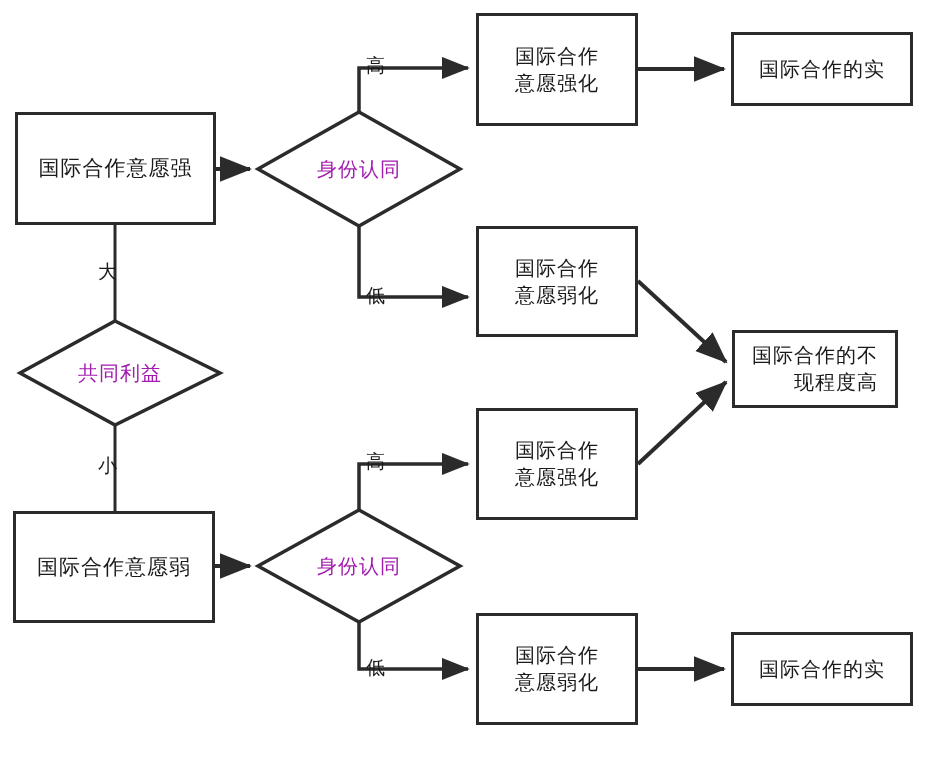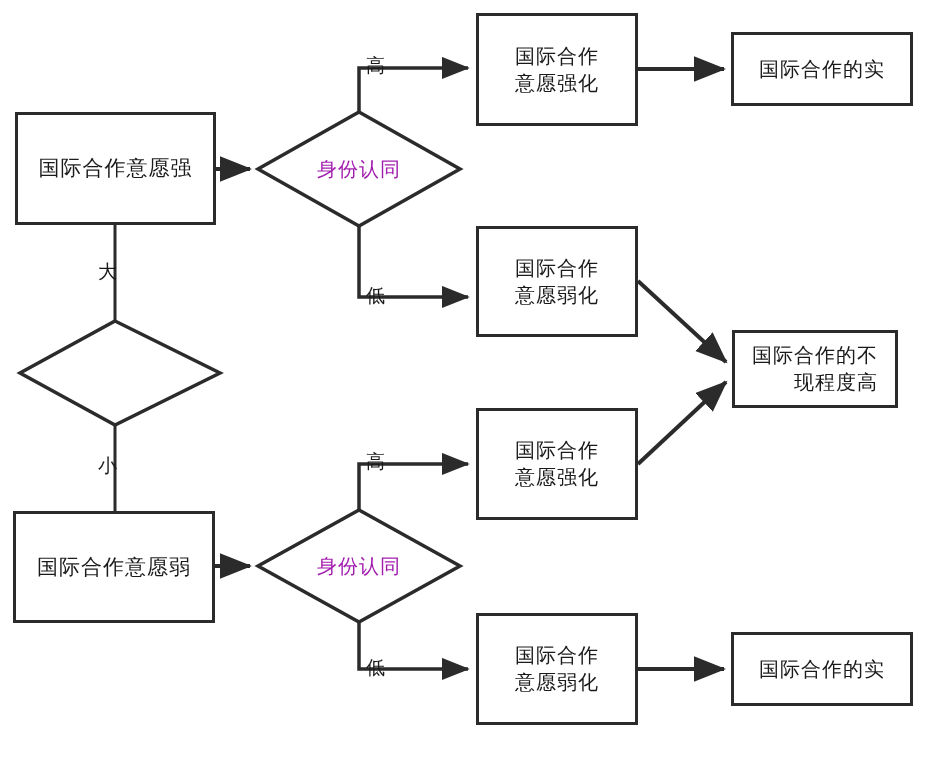--- a/index.html
+++ b/index.html
@@ -170,20 +170,23 @@
   <div class="node box" style="left:731px; top:632px; width:182px; height:74px;">
     <div>
       <span class="lbl-line">国际合作的实</span>
     </div>
   </div>
 
   <div class="diamond-wrap" style="left:258px; top:112px; width:202px; height:114px;">
     <div class="diamond-label">身份认同</div>
   </div>
 
+  <div class="diamond-wrap" style="left:20px; top:321px; width:200px; height:104px;">
+    <div class="diamond-label">共同利益</div>
+  </div>
 
   <div class="diamond-wrap" style="left:258px; top:510px; width:202px; height:112px;">
     <div class="diamond-label">身份认同</div>
   </div>
 
   <div class="edge-label" style="left:98px; top:262px;">
     <span>大</span>
   </div>
 
   <div class="edge-label" style="left:98px; top:456px;">

